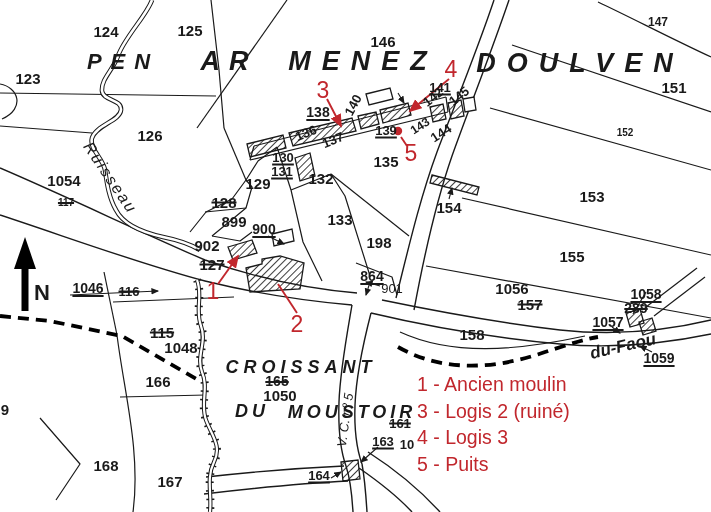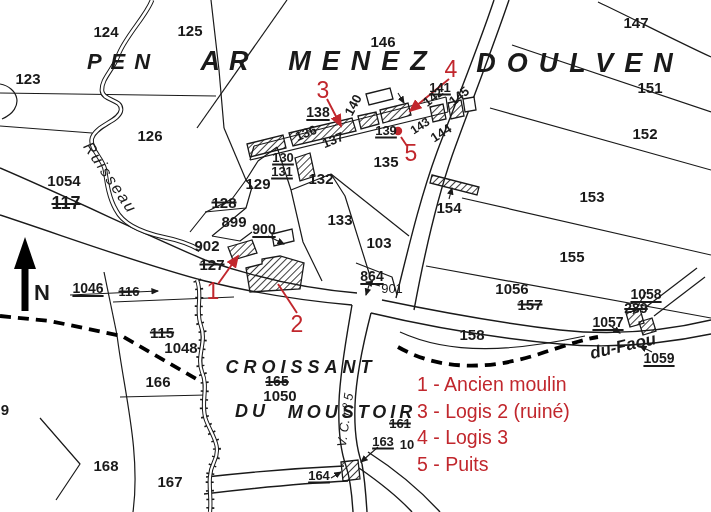--- a/index.html
+++ b/index.html
@@ -152,39 +152,39 @@
   <div id="label-layer">
       <span class="lbl it" style="left: 110px; top: 62px; font-size: 22px; letter-spacing: 9px; transform: translate(-50%, -50%) rotate(0deg); margin-left: 13px;">PEN</span>
       <span class="lbl it" style="left: 229px; top: 61px; font-size: 27px; letter-spacing: 9px; transform: translate(-50%, -50%) rotate(0deg);">AR</span>
       <span class="lbl it" style="left: 580px; top: 63px; font-size: 27px; letter-spacing: 11px; transform: translate(-50%, -50%) rotate(0deg);">DOULVEN</span>
       <span class="lbl it" style="left: 363px; top: 61px; font-size: 27px; letter-spacing: 11px; transform: translate(-50%, -50%) rotate(0deg);">MENEZ</span>
       <span class="lbl" style="left: 28px; top: 78px; font-size: 15px; transform: translate(-50%, -50%) rotate(0deg);">123</span>
       <span class="lbl" style="left: 106px; top: 31px; font-size: 15px; transform: translate(-50%, -50%) rotate(0deg);">124</span>
       <span class="lbl" style="left: 190px; top: 30px; font-size: 15px; transform: translate(-50%, -50%) rotate(0deg);">125</span>
       <span class="lbl" style="left: 150px; top: 135px; font-size: 15px; transform: translate(-50%, -50%) rotate(0deg);">126</span>
       <span class="lbl" style="left: 383px; top: 41px; font-size: 15px; transform: translate(-50%, -50%) rotate(0deg);">146</span>
-      <span class="lbl" style="left: 636px; top: 22px; font-size: 15px; transform: translate(-50%, -50%) rotate(0deg);">147</span>
-      <span class="lbl" style="left: 650px; top: 87px; font-size: 15px; transform: translate(-50%, -50%) rotate(0deg);">151</span>
-      <span class="lbl" style="left: 625px; top: 133px; font-size: 15px; transform: translate(-50%, -50%) rotate(0deg); margin-left: 20px;">152</span>
+      <span class="lbl" style="left: 658px; top: 22px; font-size: 12px; transform: translate(-50%, -50%) rotate(0deg);">147</span>
+      <span class="lbl" style="left: 674px; top: 87px; font-size: 15px; transform: translate(-50%, -50%) rotate(0deg);">151</span>
+      <span class="lbl" style="left: 625px; top: 133px; font-size: 10px; transform: translate(-50%, -50%) rotate(0deg);">152</span>
       <span class="lbl" style="left: 592px; top: 196px; font-size: 15px; transform: translate(-50%, -50%) rotate(0deg);">153</span>
       <span class="lbl" style="left: 572px; top: 256px; font-size: 15px; transform: translate(-50%, -50%) rotate(0deg);">155</span>
       <span class="lbl it" style="left: 110px; top: 178px; font-size: 16px; font-weight: 400; letter-spacing: 2px; transform: translate(-50%, -50%) rotate(56deg);">Ruisseau</span>
       <span class="lbl" style="left: 64px; top: 180px; font-size: 15px; transform: translate(-50%, -50%) rotate(0deg);">1054</span>
-      <span class="lbl struck" style="left: 66px; top: 203px; font-size: 18px; transform: translate(-50%, -50%) rotate(0deg); text-align: center;">117</span>
+      <span class="lbl struck" style="left: 66px; top: 203px; font-size: 10px; transform: translate(-50%, -50%) rotate(0deg); text-align: center;">117</span>
       <span class="lbl struck" style="left: 224px; top: 202px; font-size: 15px; transform: translate(-50%, -50%) rotate(0deg);">128</span>
       <span class="lbl" style="left: 234px; top: 221px; font-size: 15px; transform: translate(-50%, -50%) rotate(0deg);">899</span>
       <span class="lbl" style="left: 207px; top: 245px; font-size: 15px; transform: translate(-50%, -50%) rotate(0deg);">902</span>
       <span class="lbl struck" style="left: 212px; top: 264px; font-size: 15px; transform: translate(-50%, -50%) rotate(0deg);">127</span>
       <span class="lbl under" style="left: 264px; top: 229px; font-size: 14px; transform: translate(-50%, -50%) rotate(0deg);">900</span>
       <span class="lbl" style="left: 258px; top: 183px; font-size: 15px; transform: translate(-50%, -50%) rotate(0deg);">129</span>
       <span class="lbl under" style="left: 283px; top: 157px; font-size: 13px; transform: translate(-50%, -50%) rotate(0deg);">130</span>
       <span class="lbl under" style="left: 282px; top: 171px; font-size: 13px; transform: translate(-50%, -50%) rotate(0deg);">131</span>
       <span class="lbl" style="left: 321px; top: 178px; font-size: 15px; transform: translate(-50%, -50%) rotate(0deg);">132</span>
       <span class="lbl" style="left: 340px; top: 219px; font-size: 15px; transform: translate(-50%, -50%) rotate(0deg);">133</span>
-      <span class="lbl" style="left: 379px; top: 242px; font-size: 15px; transform: translate(-50%, -50%) rotate(0deg);">103</span>
+      <span class="lbl" style="left: 379px; top: 242px; font-size: 15px; transform: translate(-50%, -50%) rotate(0deg);">198</span>
       <span class="lbl" style="left: 386px; top: 161px; font-size: 15px; transform: translate(-50%, -50%) rotate(0deg);">135</span>
       <span class="lbl" style="left: 306px; top: 133px; font-size: 13px; transform: translate(-50%, -50%) rotate(-22deg);">136</span>
       <span class="lbl" style="left: 333px; top: 140px; font-size: 13px; transform: translate(-50%, -50%) rotate(-22deg);">137</span>
       <span class="lbl under" style="left: 318px; top: 112px; font-size: 14px; transform: translate(-50%, -50%) rotate(0deg);">138</span>
       <span class="lbl" style="left: 353px; top: 105px; font-size: 13px; transform: translate(-50%, -50%) rotate(-62deg);">140</span>
       <span class="lbl under" style="left: 396px; top: 87px; font-size: 13px; transform: translate(-50%, -50%) rotate(0deg); margin-left: 44px;">141</span>
       <span class="lbl under" style="left: 386px; top: 130px; font-size: 13px; transform: translate(-50%, -50%) rotate(0deg);">139</span>
       <span class="lbl" style="left: 433px; top: 97px; font-size: 13px; transform: translate(-50%, -50%) rotate(-38deg);">142</span>
       <span class="lbl" style="left: 459px; top: 96px; font-size: 13px; transform: translate(-50%, -50%) rotate(-38deg);">145</span>
       <span class="lbl" style="left: 420px; top: 126px; font-size: 12px; transform: translate(-50%, -50%) rotate(-33deg);">143</span>

